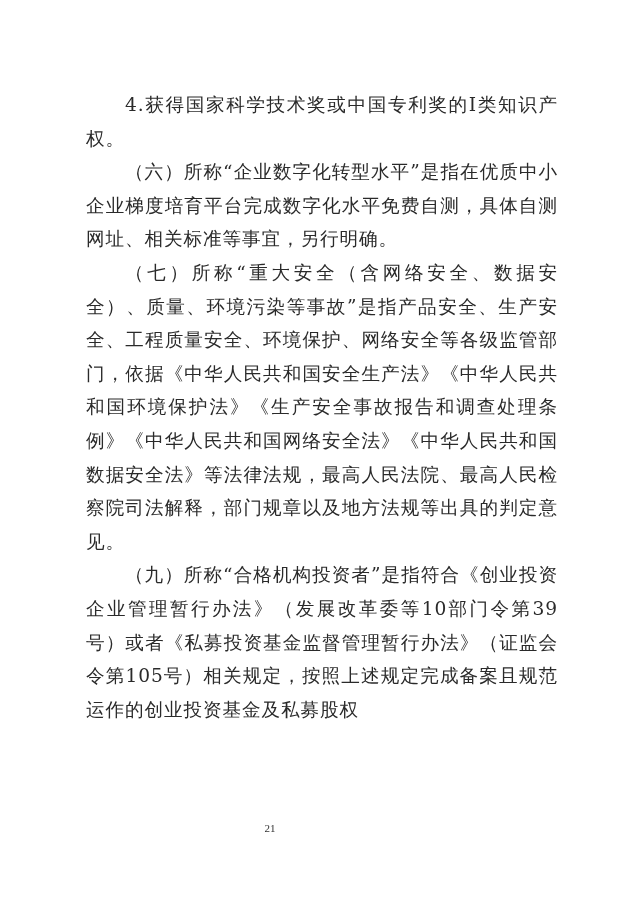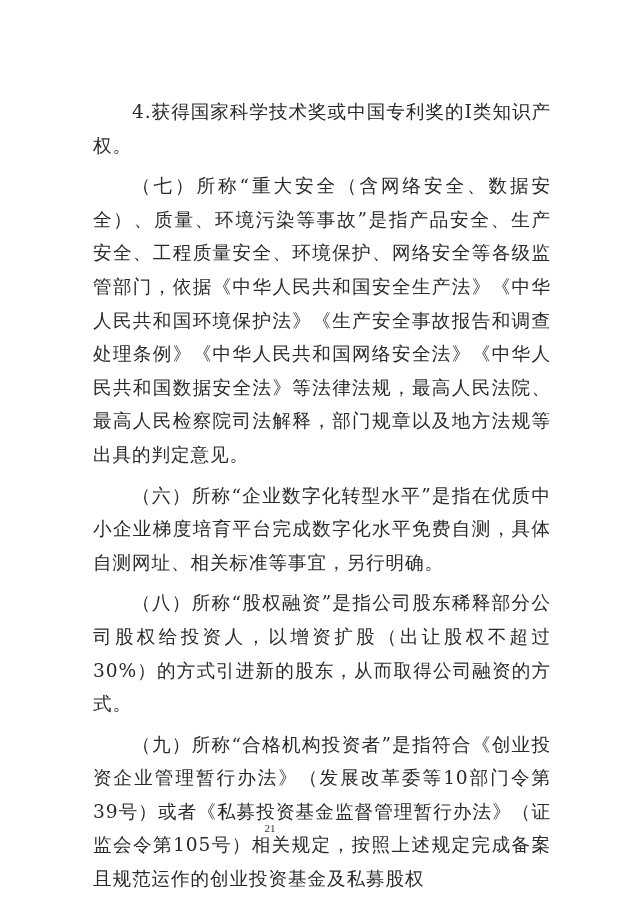--- a/index.html
+++ b/index.html
@@ -4,32 +4,31 @@
   <style>
     html, body { margin: 0; padding: 0; background: #ffffff; }
     body { width: 636px; height: 900px; position: relative; overflow: hidden; }
     .page {
       position: absolute; left: 86px; top: 88px; width: 472px;
       font-family: "DejaVu Serif", "Liberation Serif", serif;
       font-size: 18.6px; color: #2a2a2a;
       line-height: 33.6px;
       letter-spacing: 0.9px;
     }
-    .para { margin: 7px; text-align: justify; text-align-last: left; }
+    .para { margin: 0; text-align: justify; text-align-last: left; }
     .indent { text-indent: 39px; }
     .footer {
       position: absolute; left: 0; width: 540px; top: 822px;
       text-align: center; font-family: "Liberation Serif", serif;
       font-size: 11px; color: #333;
     }
   </style>
 </head>
 <body>
 
 <div class="page">
   <p class="para indent">4.获得国家科学技术奖或中国专利奖的Ⅰ类知识产权。</p>
+  <p class="para indent">（六）所称“企业数字化转型水平”是指在优质中小企业梯度培育平台完成数字化水平免费自测，具体自测网址、相关标准等事宜，另行明确。</p>
   <p class="para indent">（七）所称“重大安全（含网络安全、数据安全）、质量、环境污染等事故”是指产品安全、生产安全、工程质量安全、环境保护、网络安全等各级监管部门，依据《中华人民共和国安全生产法》《中华人民共和国环境保护法》《生产安全事故报告和调查处理条例》《中华人民共和国网络安全法》《中华人民共和国数据安全法》等法律法规，最高人民法院、最高人民检察院司法解释，部门规章以及地方法规等出具的判定意见。</p>
-  <p class="para indent">（六）所称“企业数字化转型水平”是指在优质中小企业梯度培育平台完成数字化水平免费自测，具体自测网址、相关标准等事宜，另行明确。</p>
-  <p class="para indent">（八）所称“股权融资”是指公司股东稀释部分公司股权给投资人，以增资扩股（出让股权不超过30%）的方式引进新的股东，从而取得公司融资的方式。</p>
   <p class="para indent">（九）所称“合格机构投资者”是指符合《创业投资企业管理暂行办法》（发展改革委等10部门令第39号）或者《私募投资基金监督管理暂行办法》（证监会令第105号）相关规定，按照上述规定完成备案且规范运作的创业投资基金及私募股权</p>
 </div>
 
 <div class="footer">21</div>
 
 </body></html>

